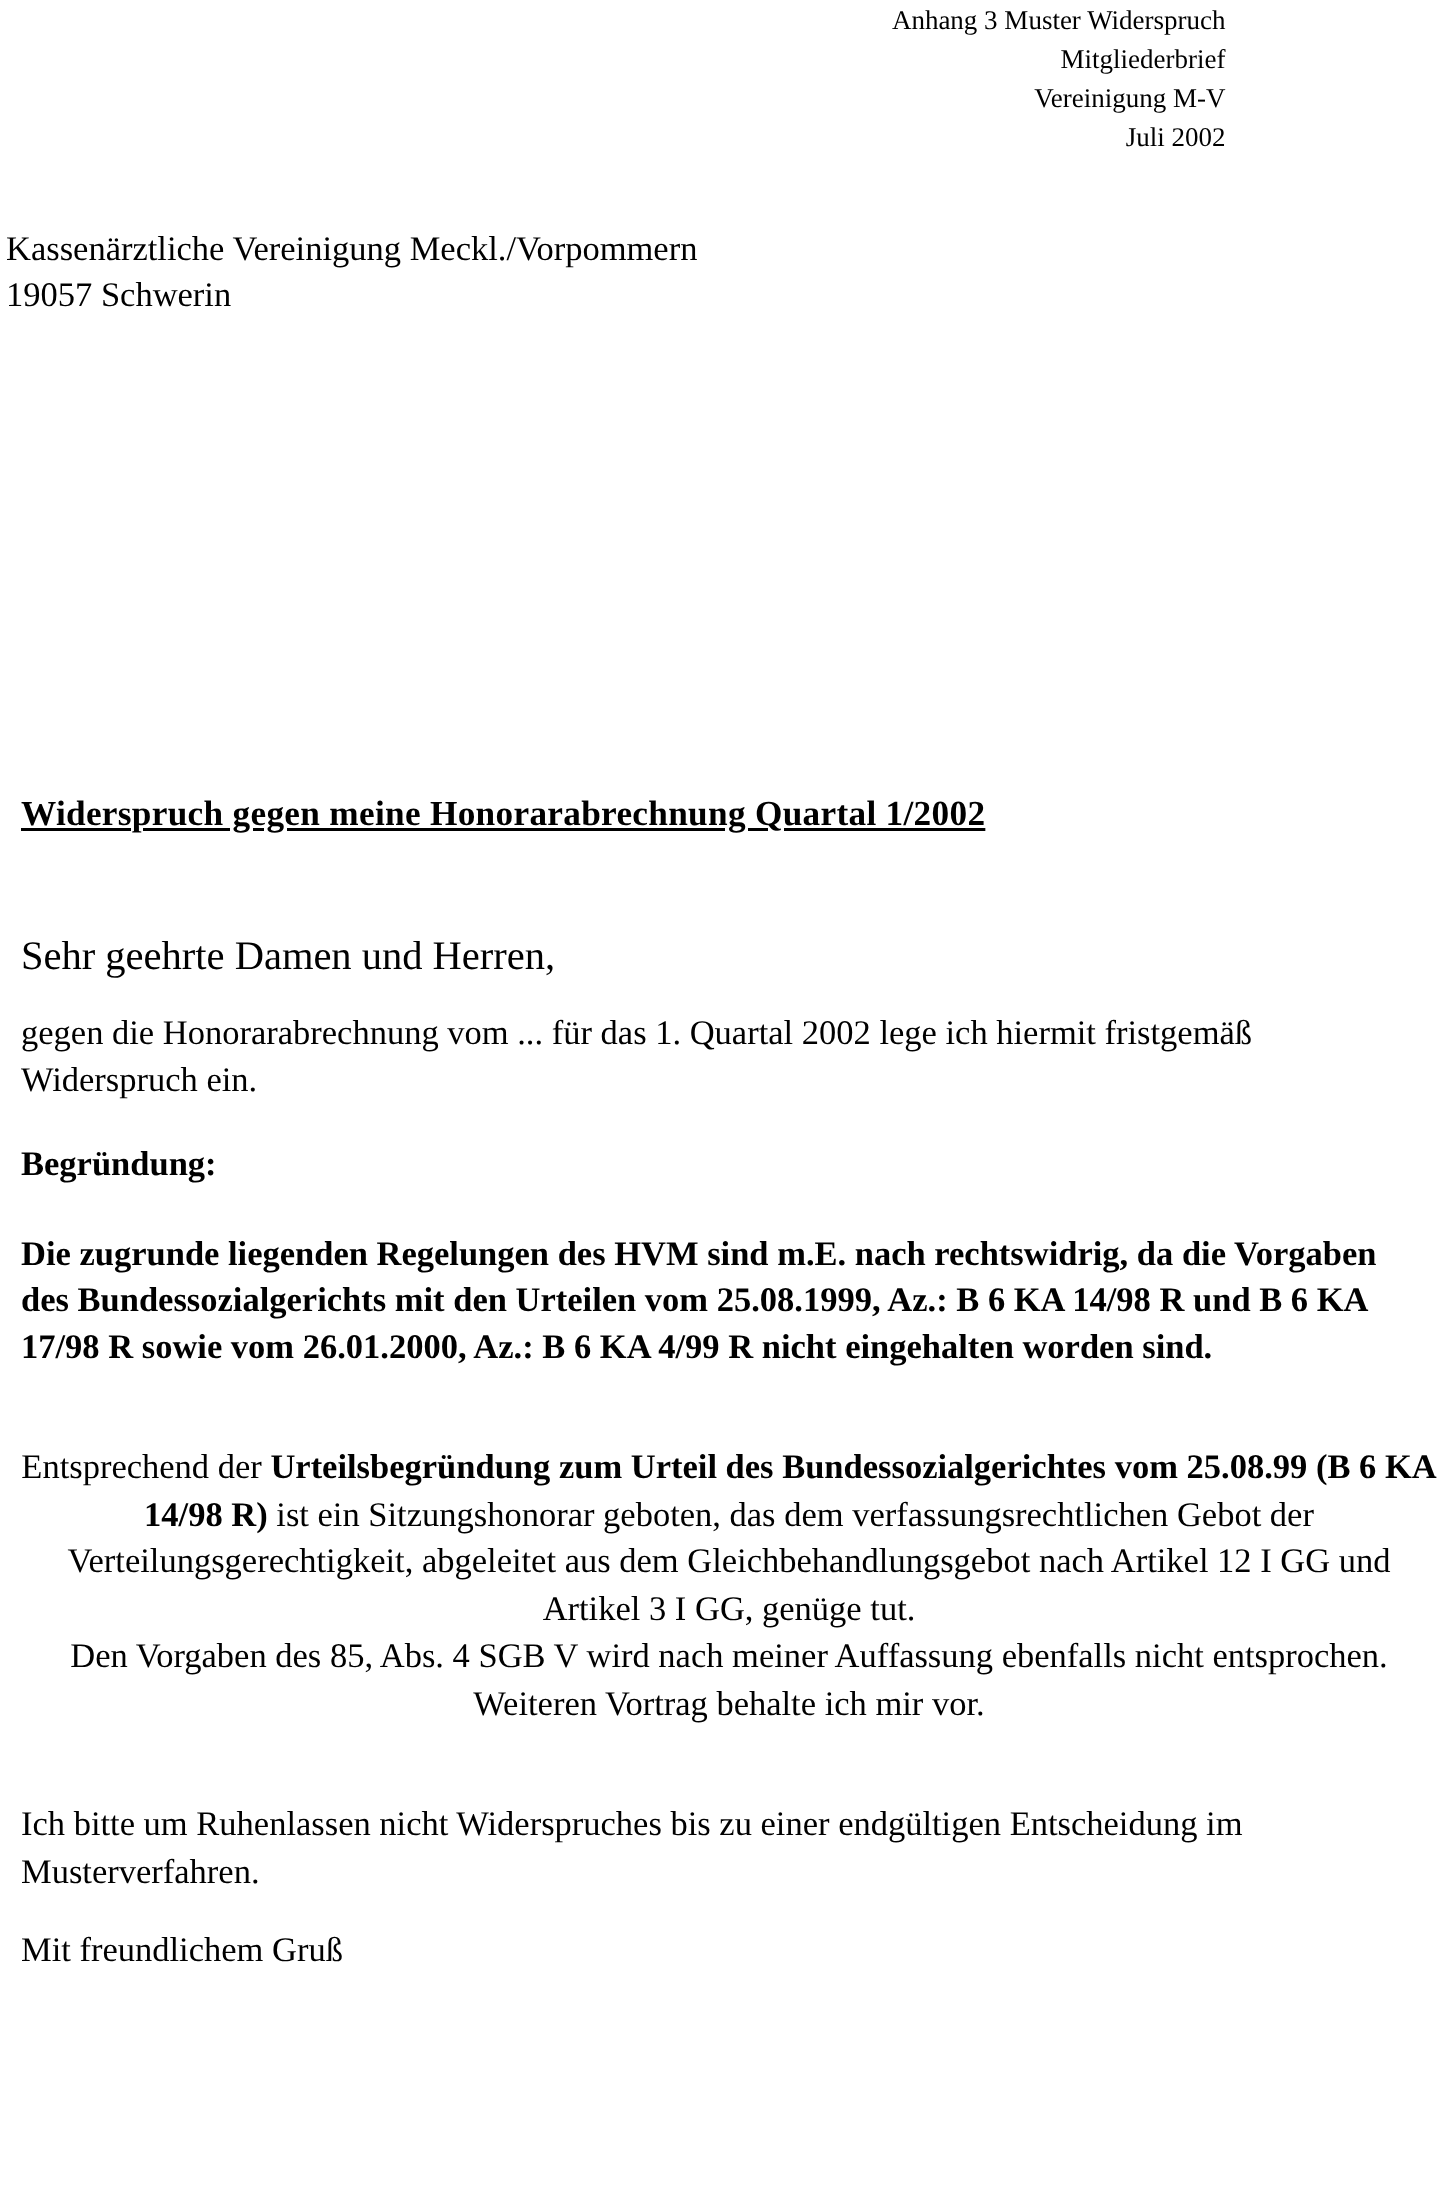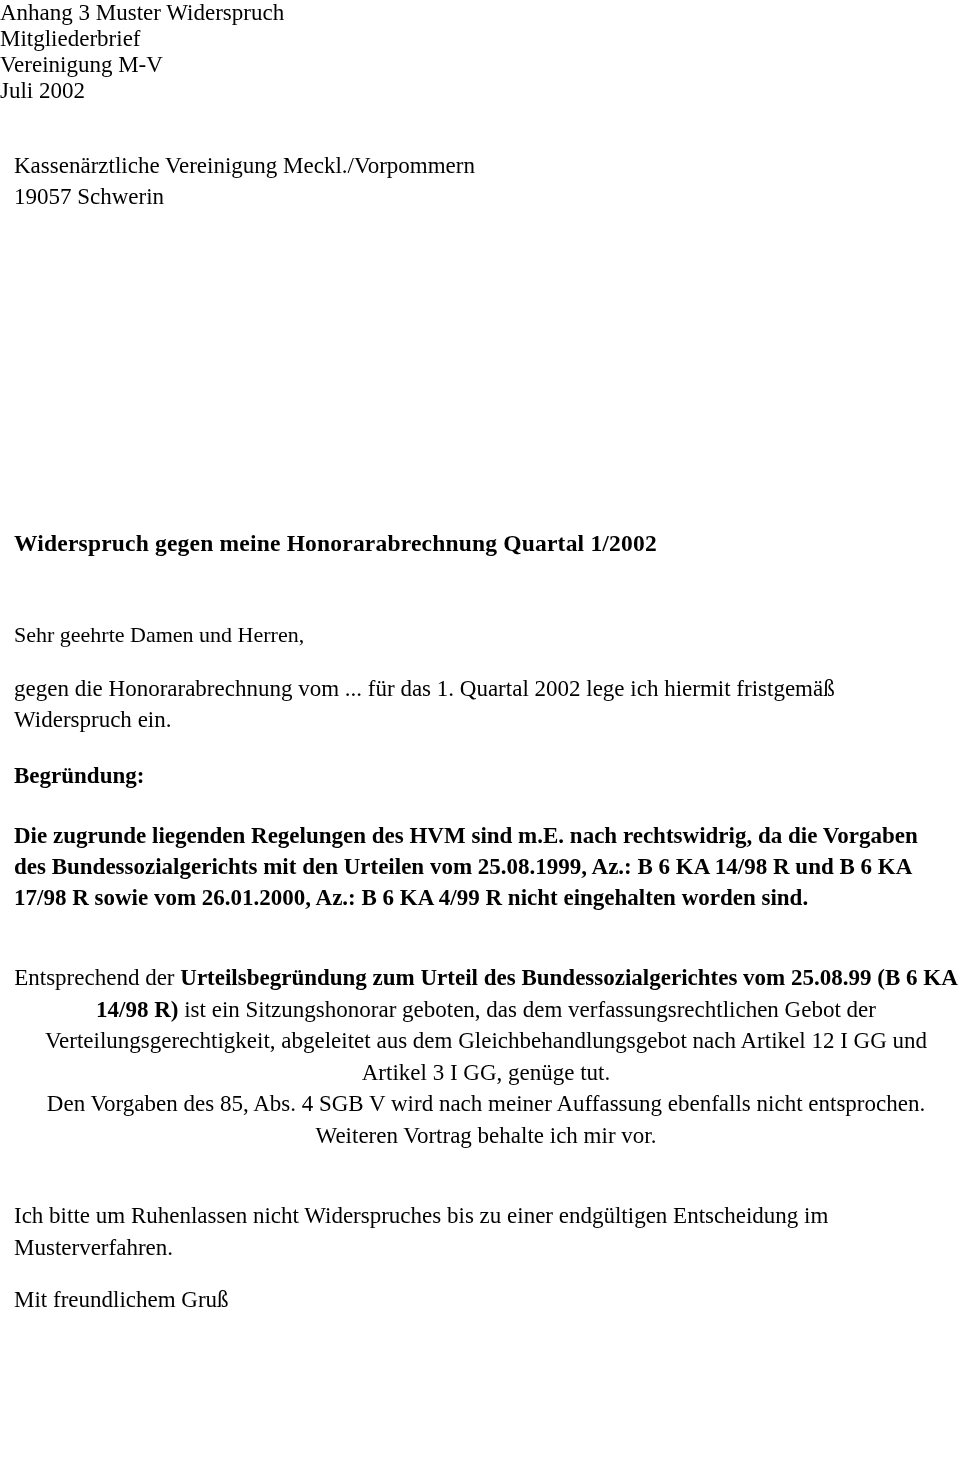--- a/index.html
+++ b/index.html
@@ -21,58 +21,59 @@
     height: 1466px;
     box-sizing: border-box;
   }
 
   
   .doc-header {
     position: absolute;
     top: 0px;
     left: 0;
     width: 825px;
-    text-align: left;
+    text-align: right;
     padding-right: 8px;
     box-sizing: border-box;
-    font-size: 23px;
+    font-size: 18px;
     line-height: 26px;
   }
   .doc-header div {
     white-space: pre;
   }
 
   
   .address-block {
     position: absolute;
     top: 150px;
-    left: 14px;
+    left: 4px;
     font-size: 23px;
     line-height: 31px;
   }
   .address-block .line {
     white-space: pre;
   }
 
   
   .subject {
     position: absolute;
     top: 530px;
     left: 14px;
     font-size: 23.5px;
     font-weight: bold;
+    text-decoration: underline;
     letter-spacing: 0.2px;
   }
 
   
   .salutation {
     position: absolute;
     top: 622px;
     left: 14px;
-    font-size: 22px;
+    font-size: 27px;
   }
 
   
   .intro {
     position: absolute;
     top: 673px;
     left: 14px;
     width: 930px;
     font-size: 23px;
     line-height: 31px;

